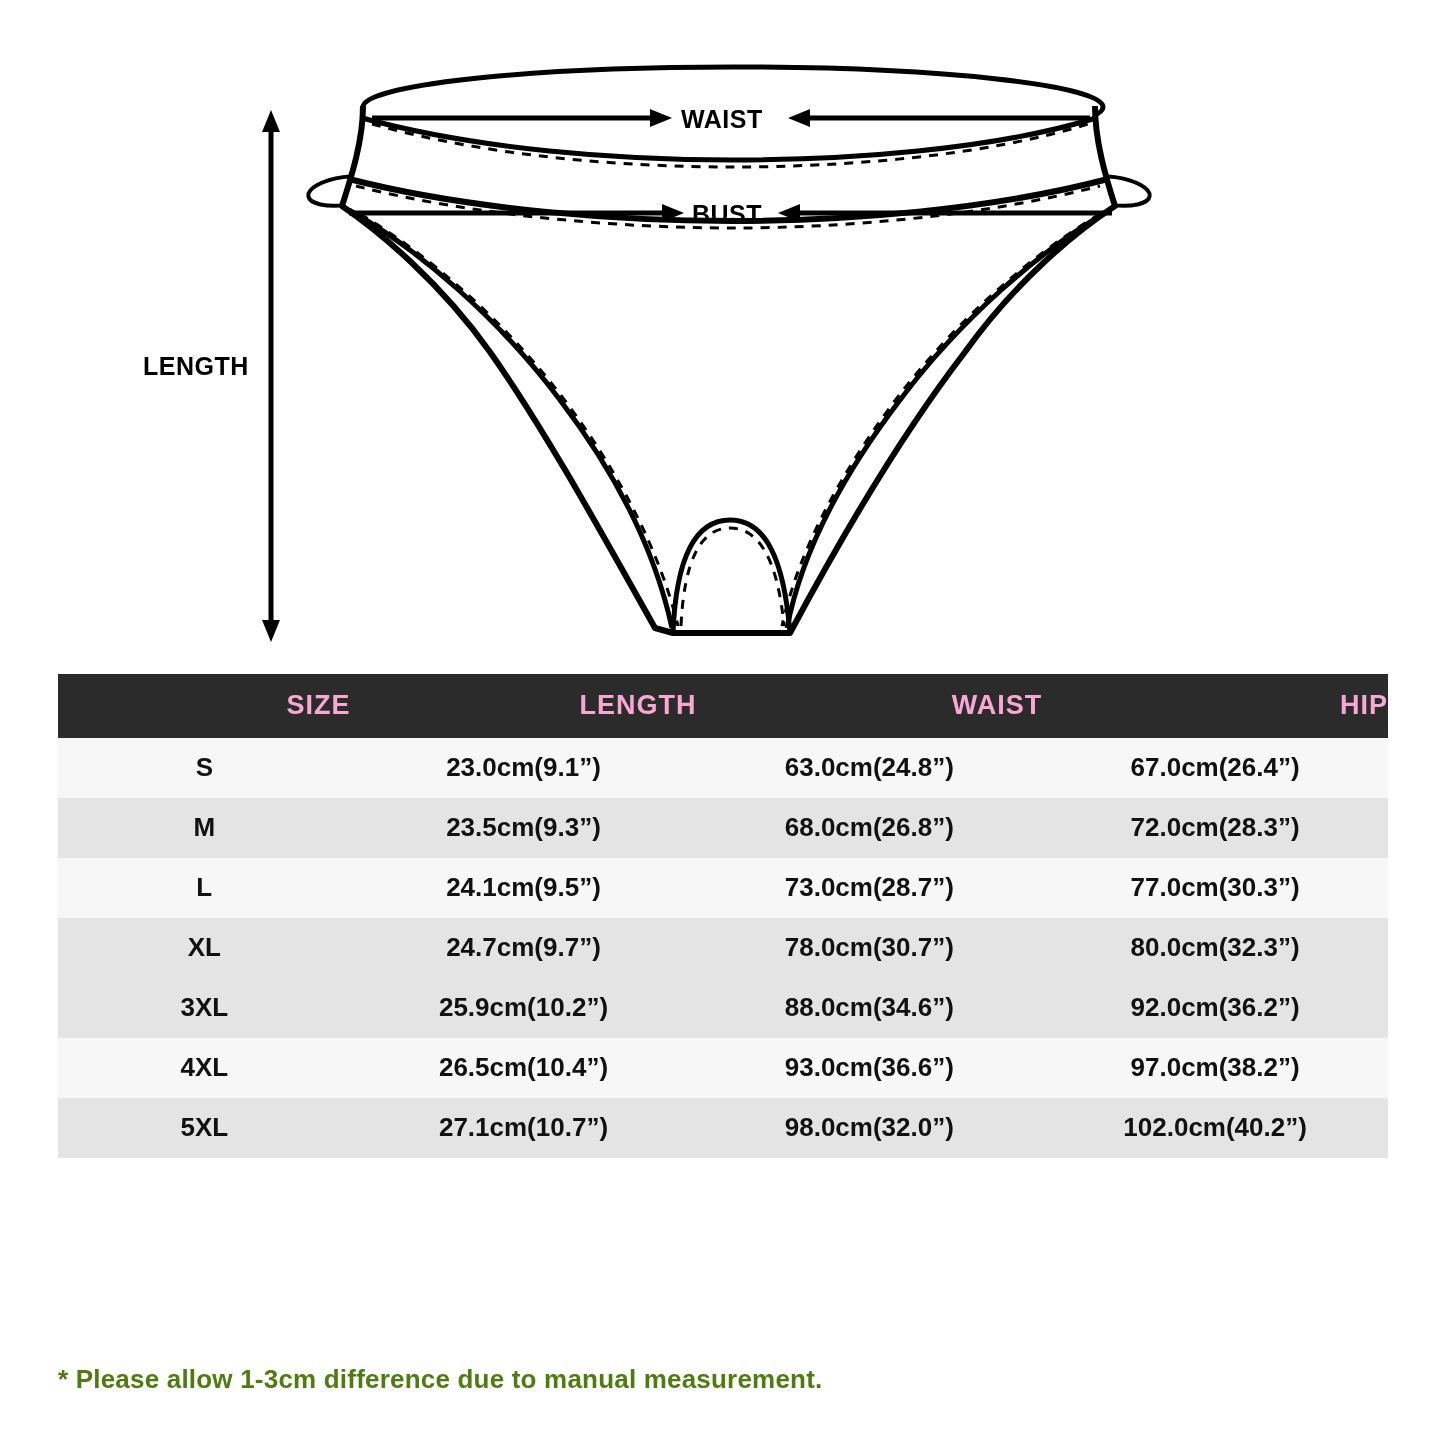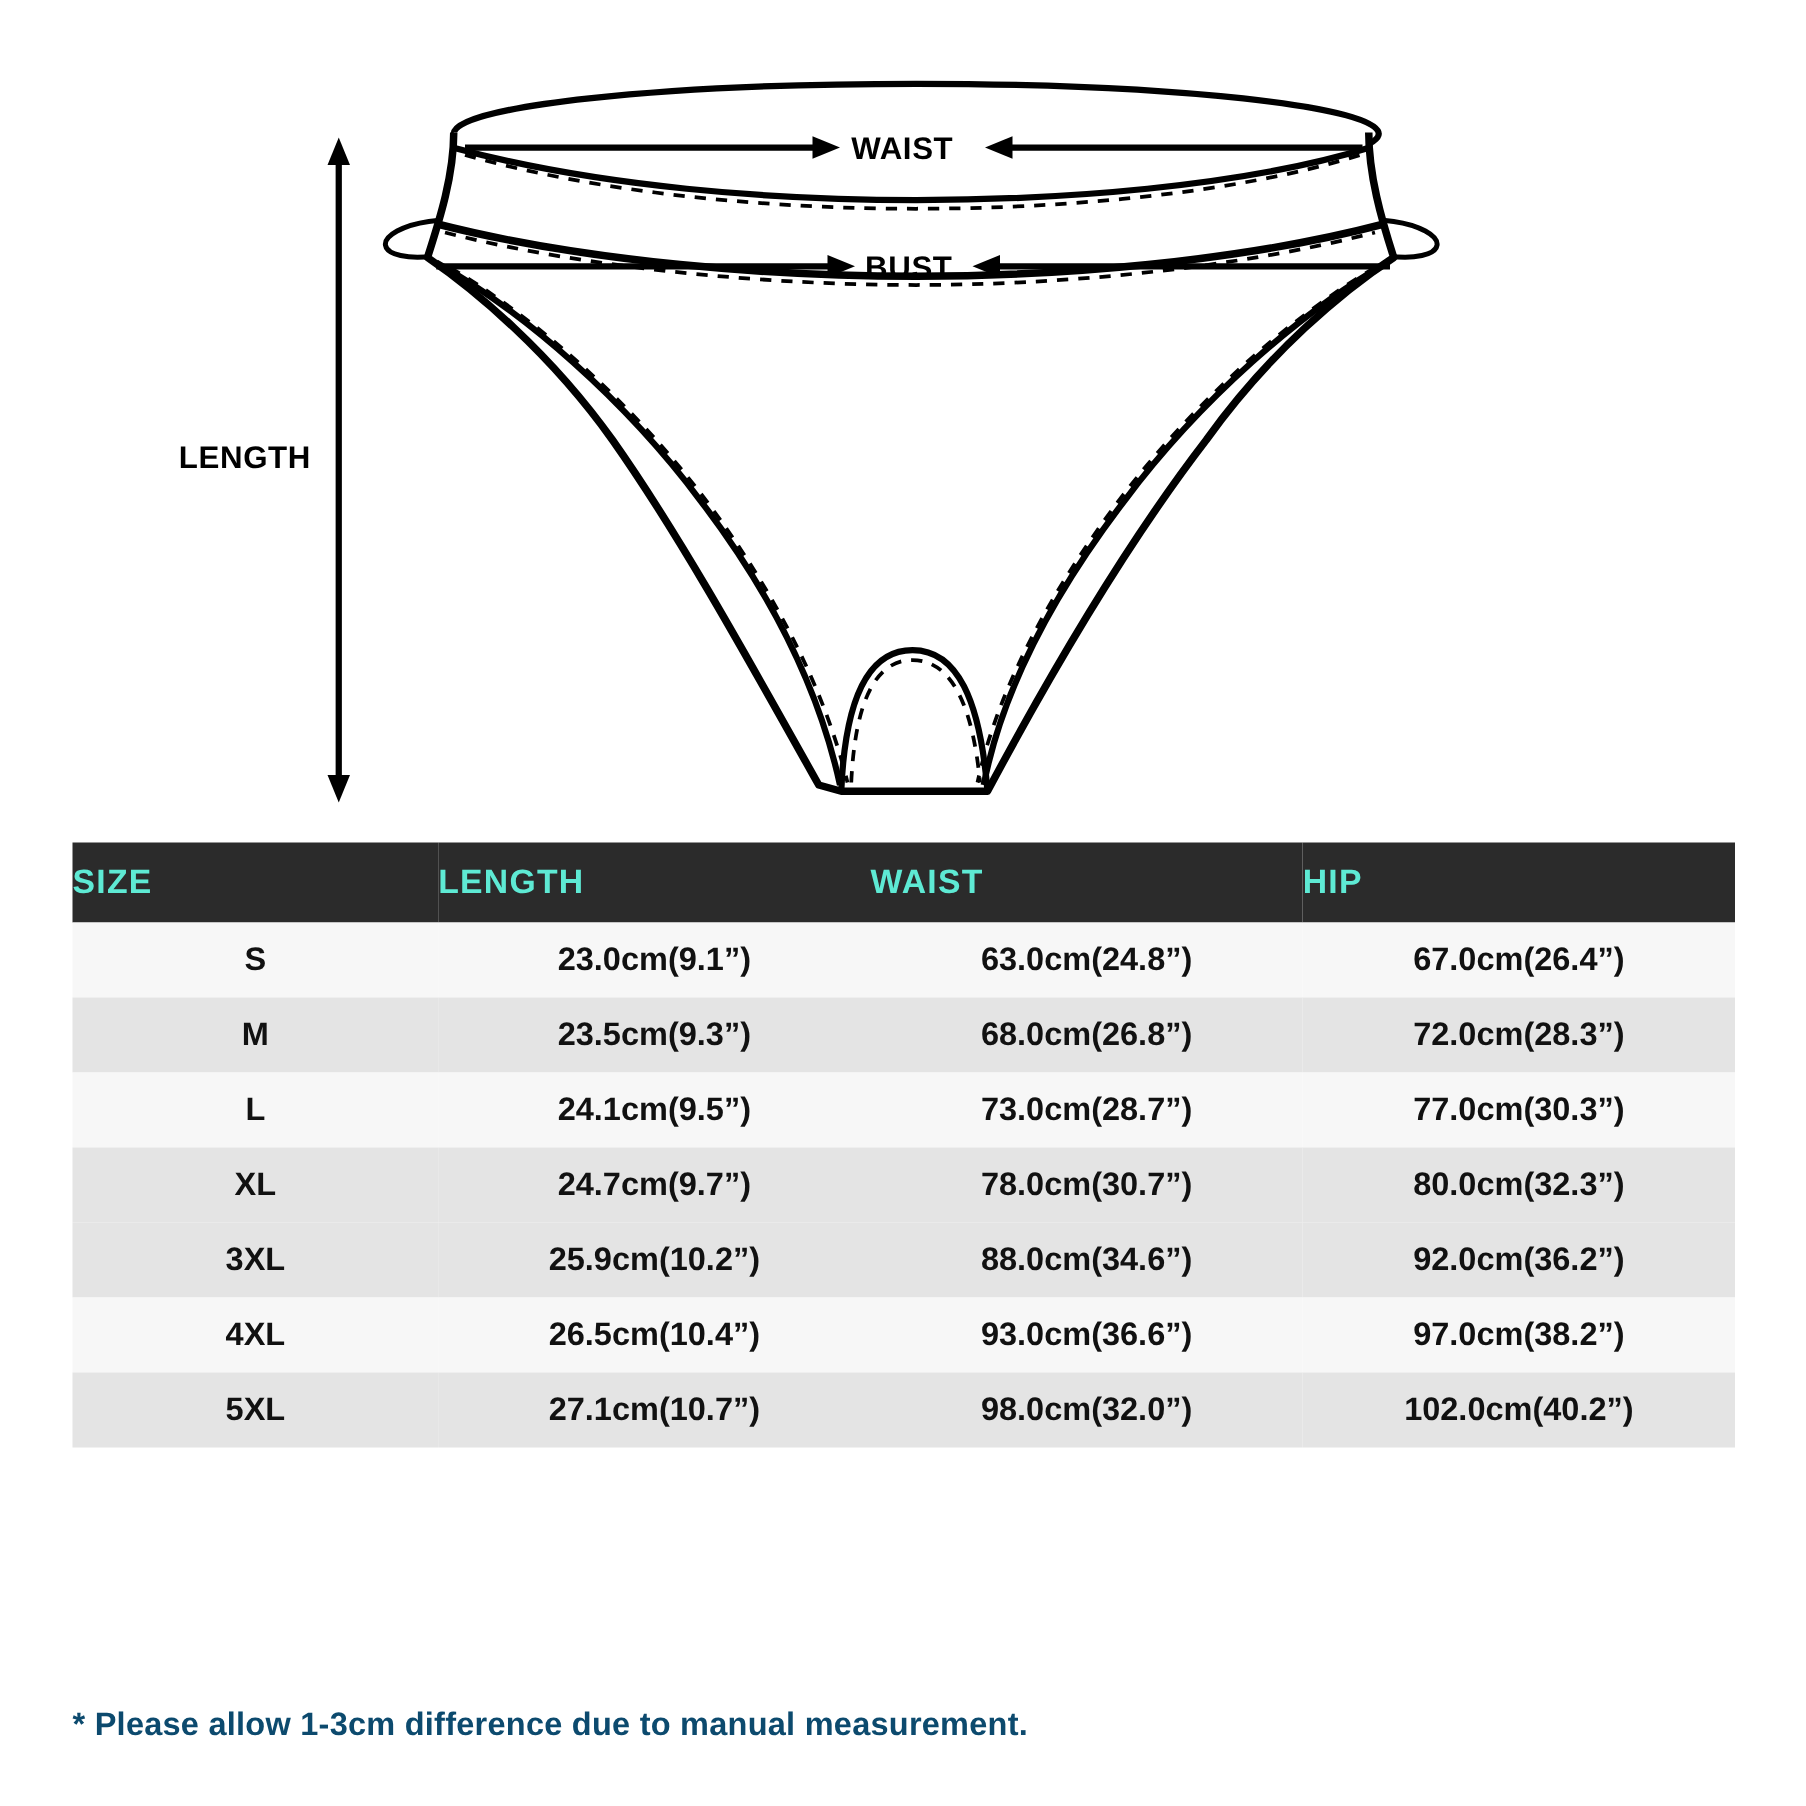--- a/index.html
+++ b/index.html
@@ -46,27 +46,27 @@
     top: 674px;
     width: 1330px;
   }
   table.size-table {
     border-collapse: collapse;
     width: 100%;
     table-layout: fixed;
   }
   table.size-table th {
     background: #2b2b2b;
-    color: #5eead4;
+    color: #f9a8d4;
     font-family: "Liberation Sans", sans-serif;
     font-weight: 700;
     font-size: 27px;
     letter-spacing: 1px;
     padding: 16px 0 17px 0;
-    text-align: left;
+    text-align: right;
   }
   table.size-table td {
     font-family: "Liberation Sans", sans-serif;
     font-weight: 700;
     font-size: 26px;
     text-align: center;
     padding: 14px 0 15px 0;
     color: #111;
   }
   table.size-table tbody tr.odd  td { background: #f7f7f7; }
@@ -76,21 +76,21 @@
   table.size-table col.c-wai  { width: 26%; }
   table.size-table col.c-hip  { width: 26%; }
 
   .footnote {
     position: absolute;
     left: 58px;
     top: 1364px;
     font-family: "Liberation Sans", sans-serif;
     font-weight: 700;
     font-size: 26px;
-    color: #0c4a6e;
+    color: #4d7c0f;
     letter-spacing: 0.2px;
   }
 </style>
 </head>
 <body>
 
 <div class="diagram">
 
   <svg width="1445" height="660" viewBox="0 0 1445 660">
 

